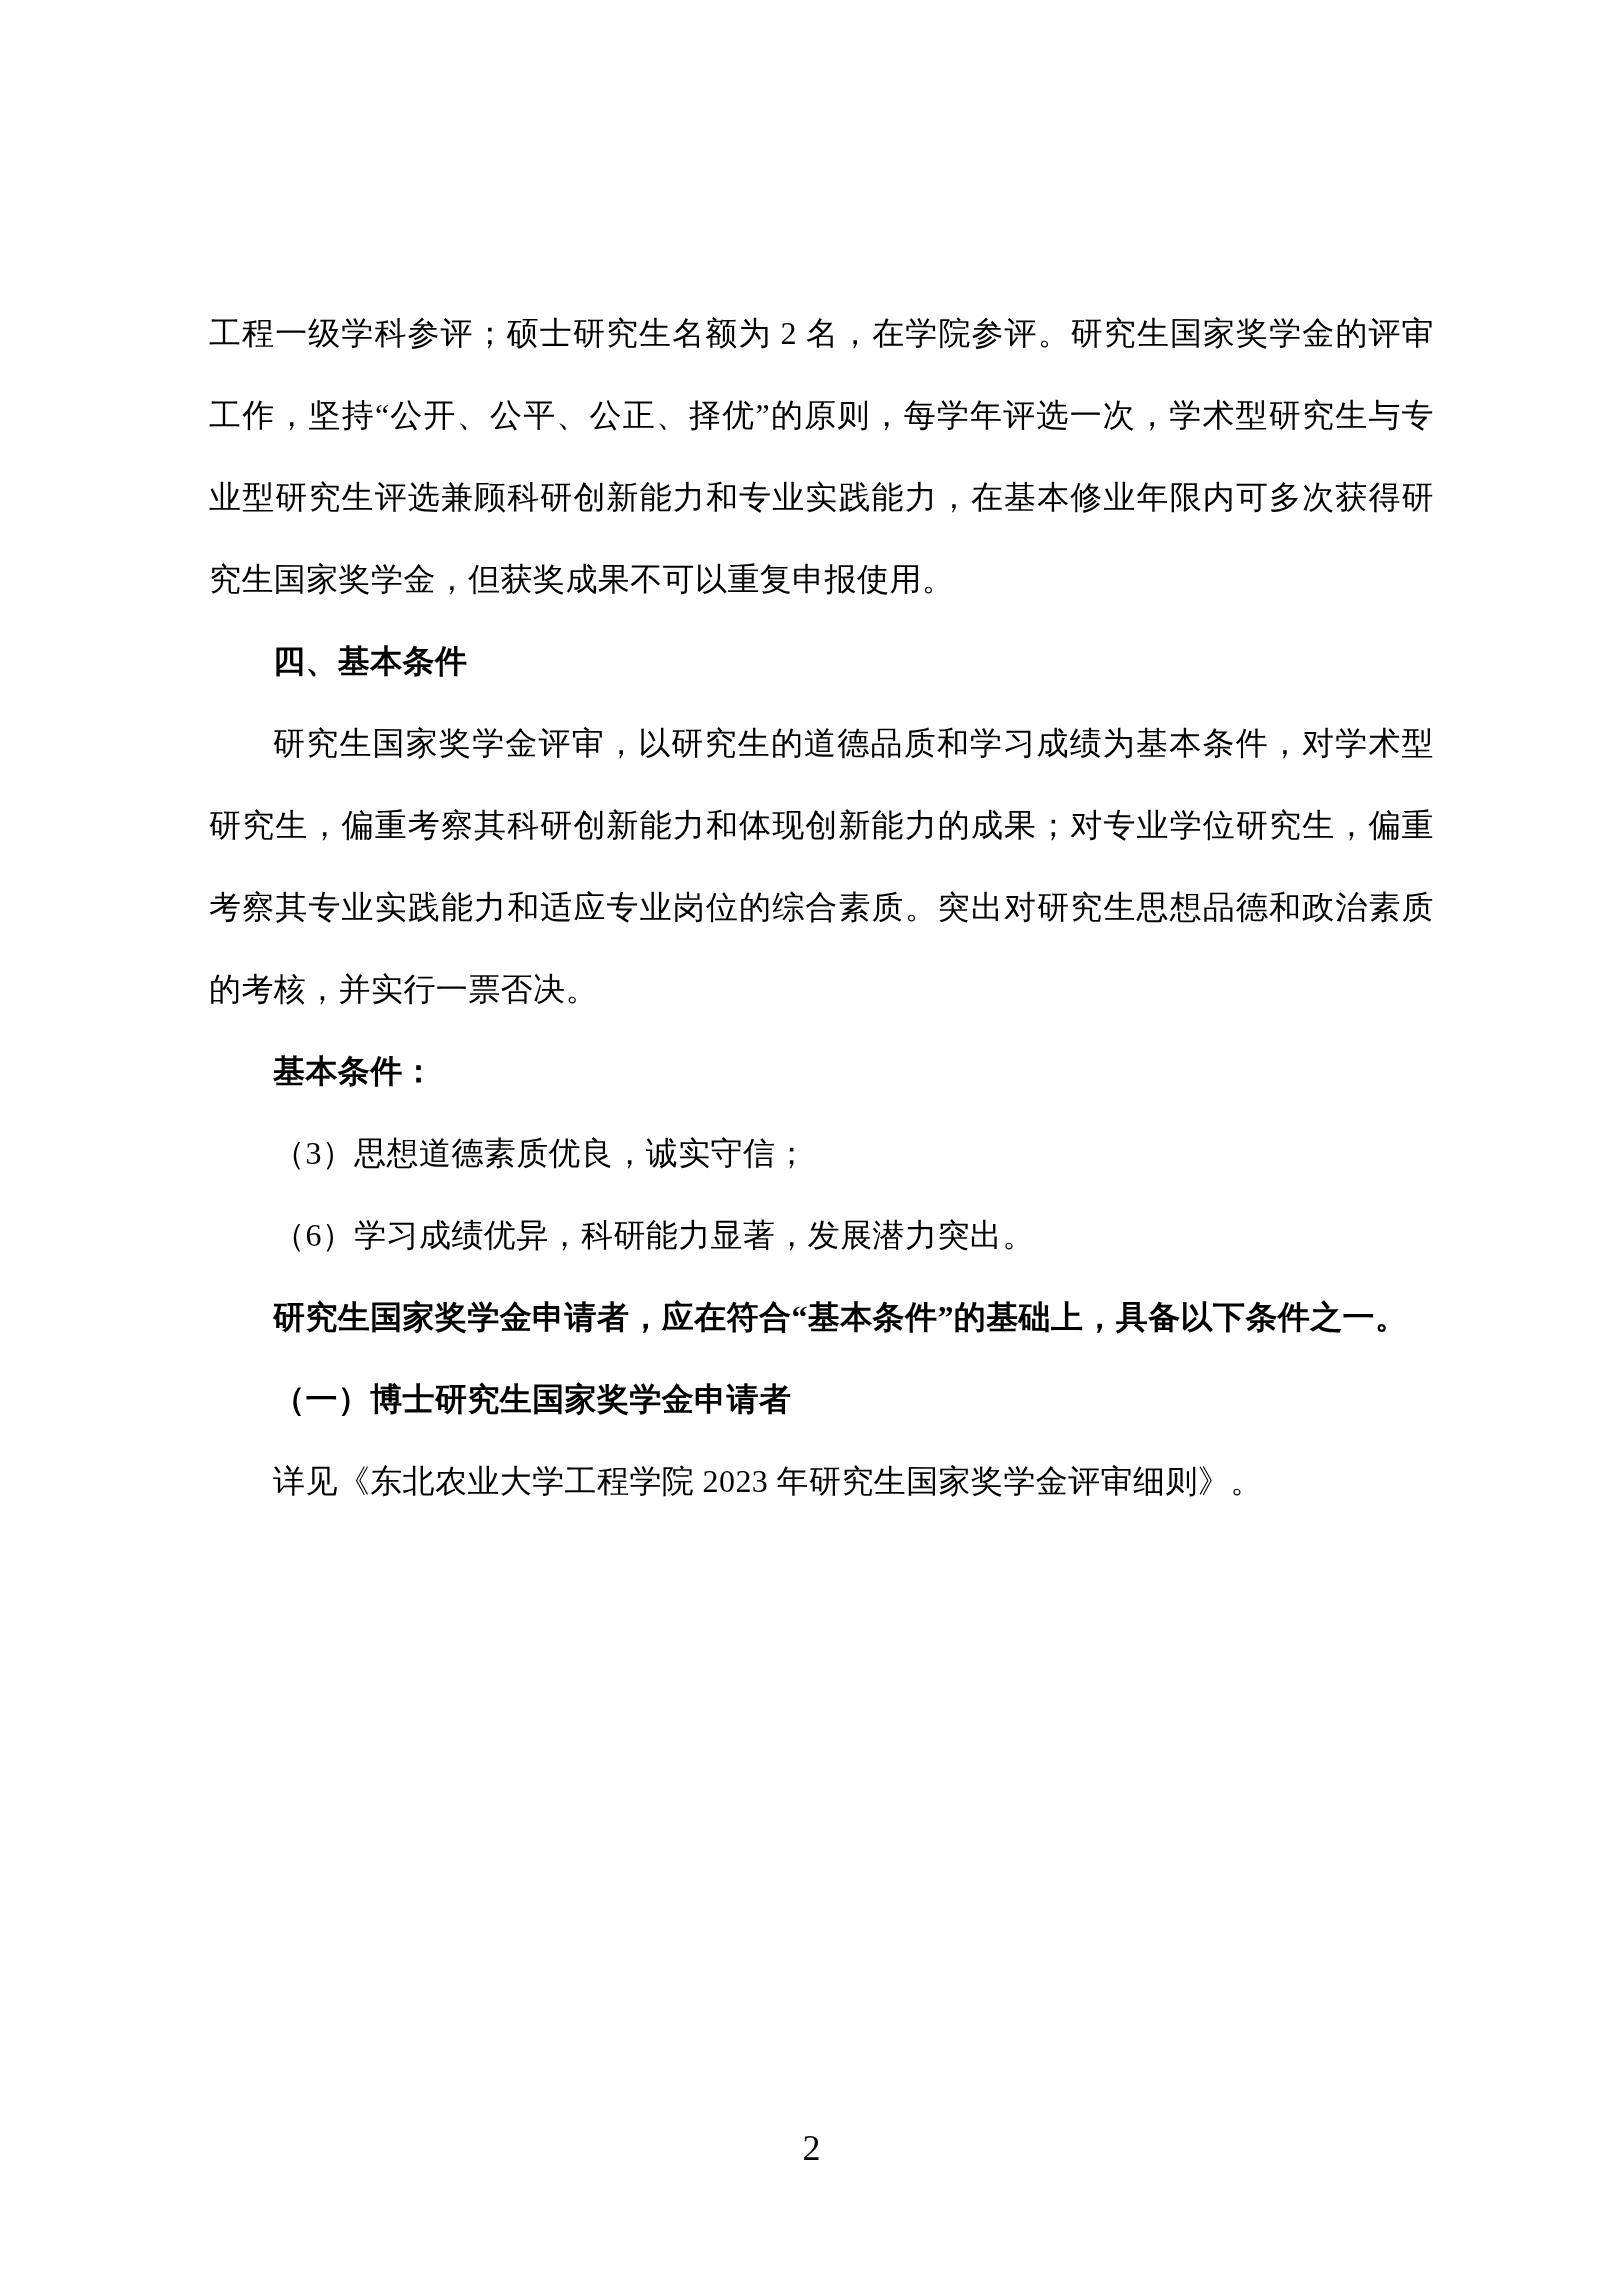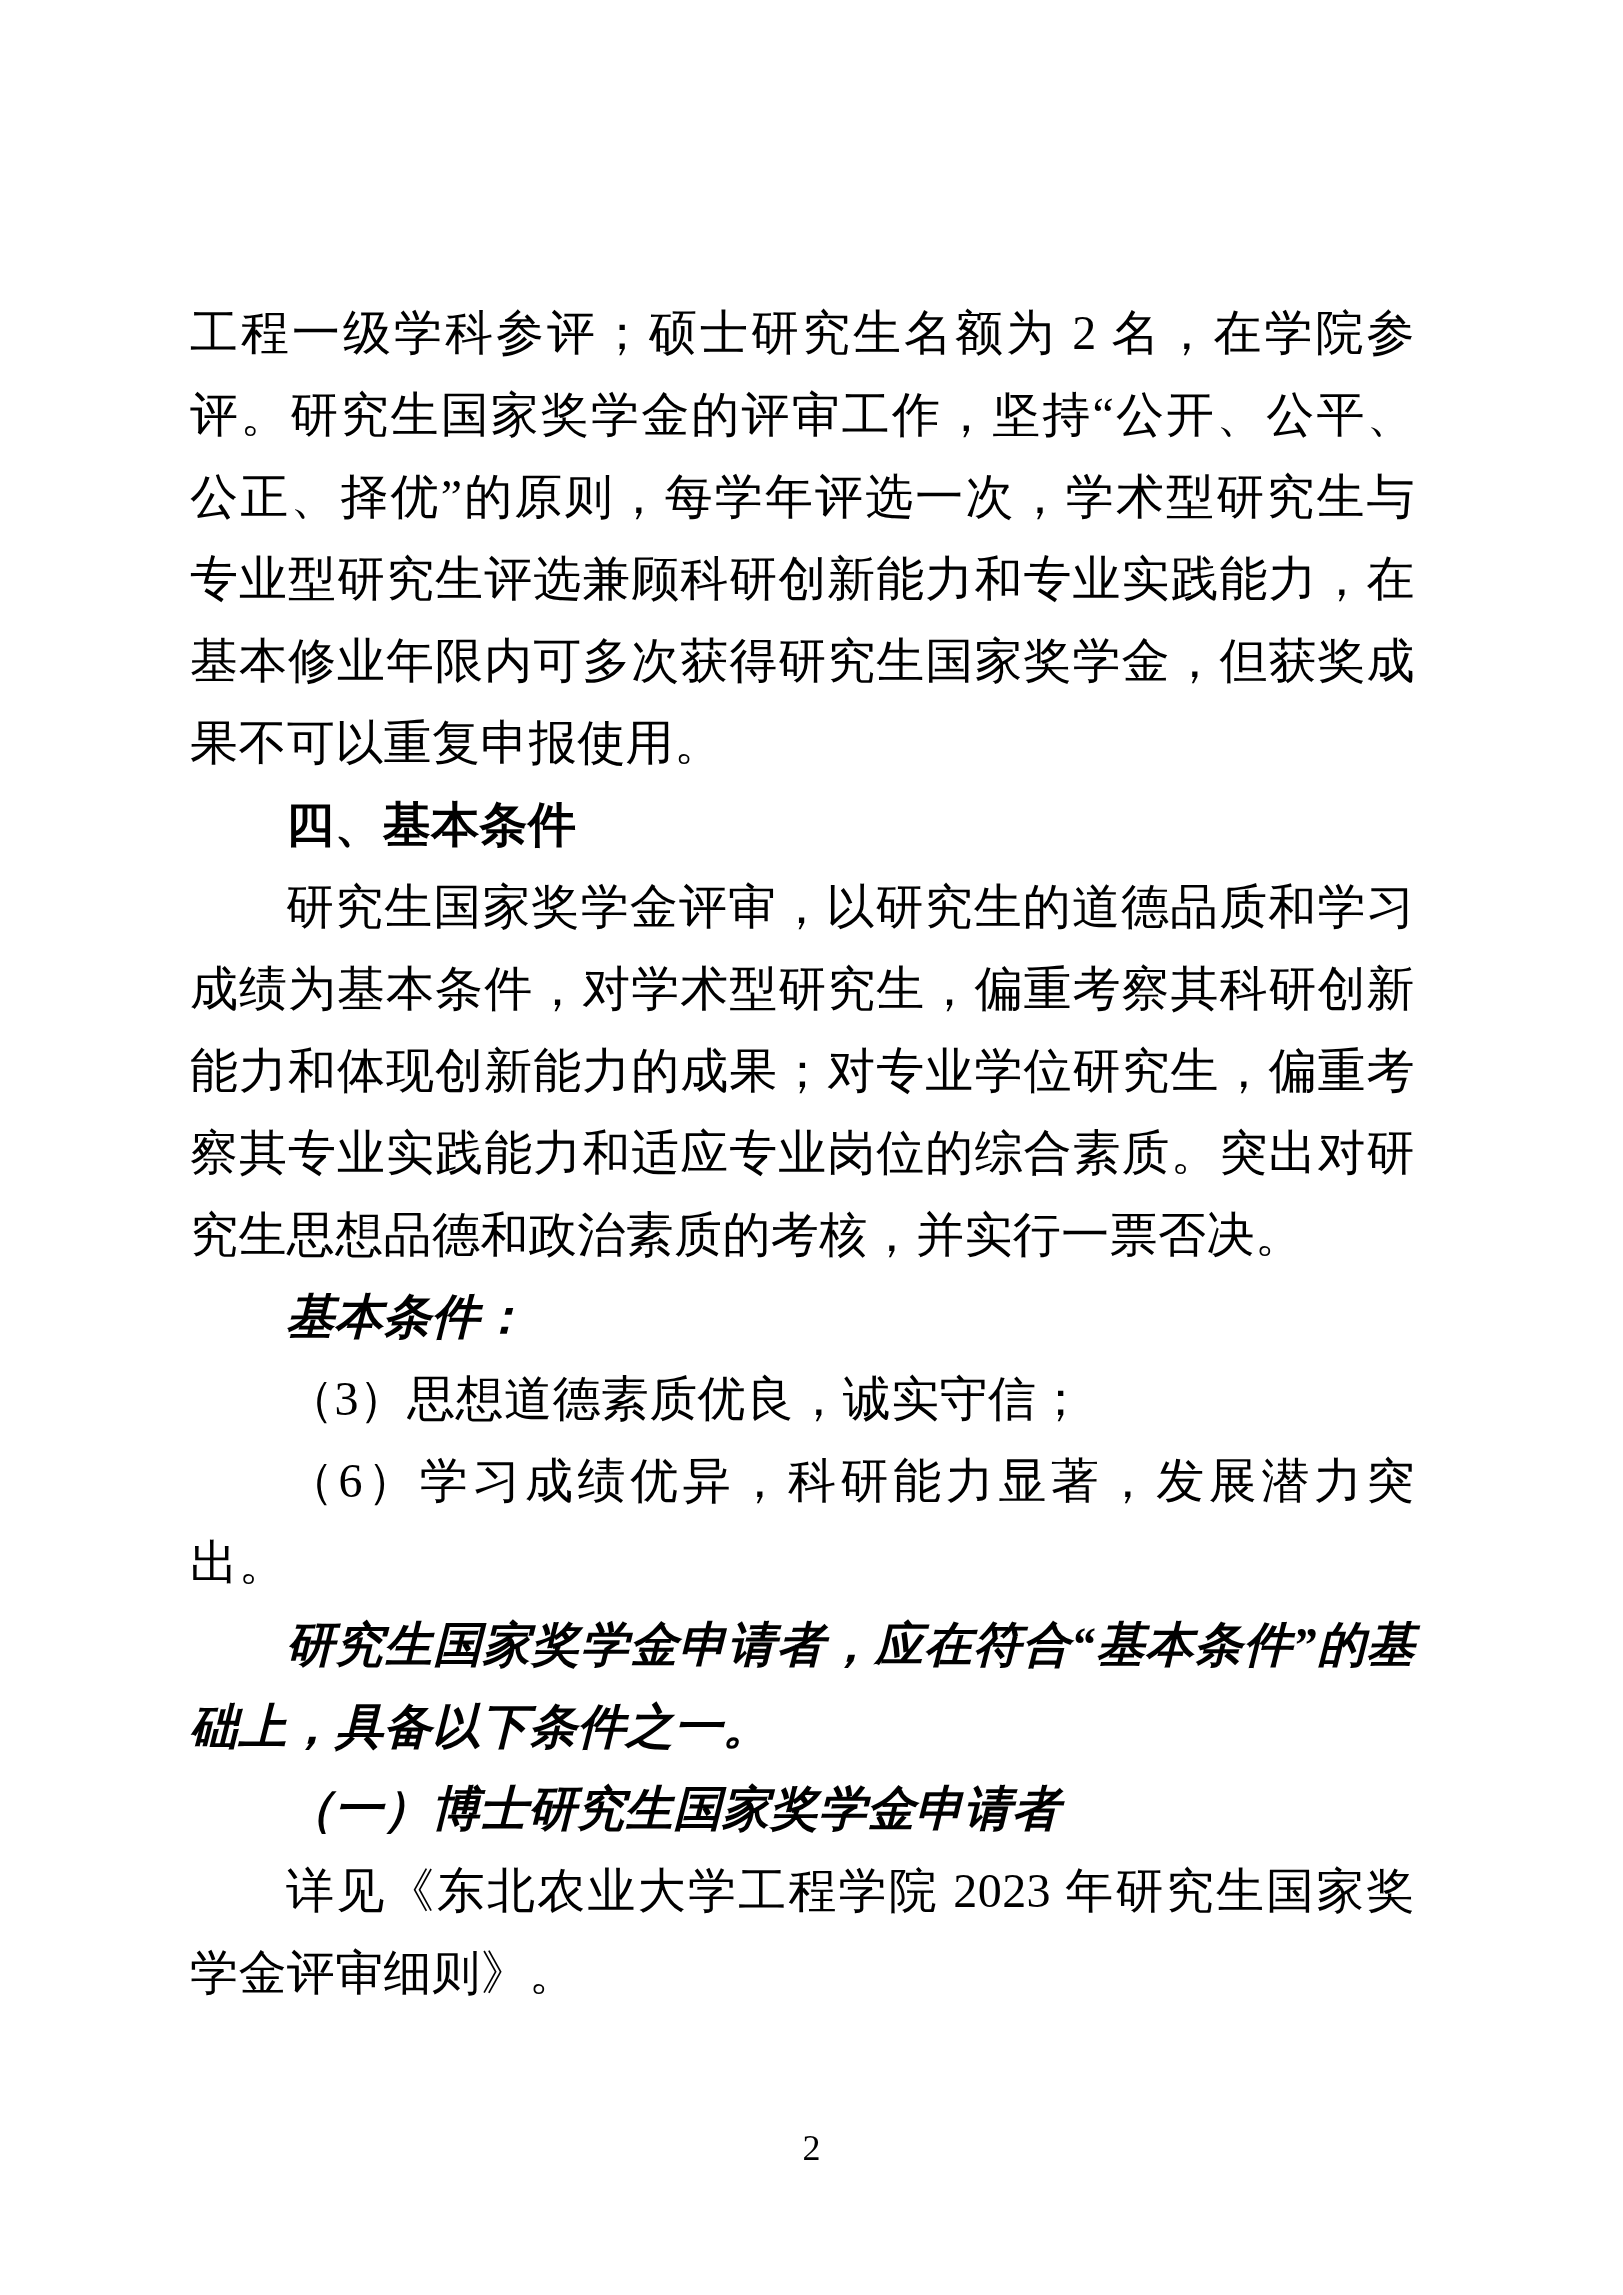--- a/index.html
+++ b/index.html
@@ -11,43 +11,42 @@
     position: relative;
     width: 1623px;
     height: 2295px;
     background: #ffffff;
     overflow: hidden;
     font-family: "Liberation Serif", "DejaVu Serif", serif;
     color: #000000;
   }
   .content {
     position: absolute;
-    left: 190px;
+    left: 209px;
     top: 292px;
     width: 1225px;
-    font-size: 48px;
+    font-size: 32px;
     line-height: 82px;
     text-align: justify;
     letter-spacing: 0.4px;
   }
   .content p {
     margin: 0;
     padding: 0;
   }
   .indent {
     text-indent: 2em;
   }
   .heading-main {
     font-family: "Liberation Sans", "DejaVu Sans", sans-serif;
     font-weight: bold;
     text-indent: 2em;
   }
   .bold-serif {
     font-weight: bold;
-    font-style: italic;
   }
   .page-number {
     position: absolute;
     left: 0;
     top: 2124px;
     width: 100%;
     text-align: center;
     font-size: 36px;
     line-height: 48px;
     font-family: "Liberation Serif", "DejaVu Serif", serif;

